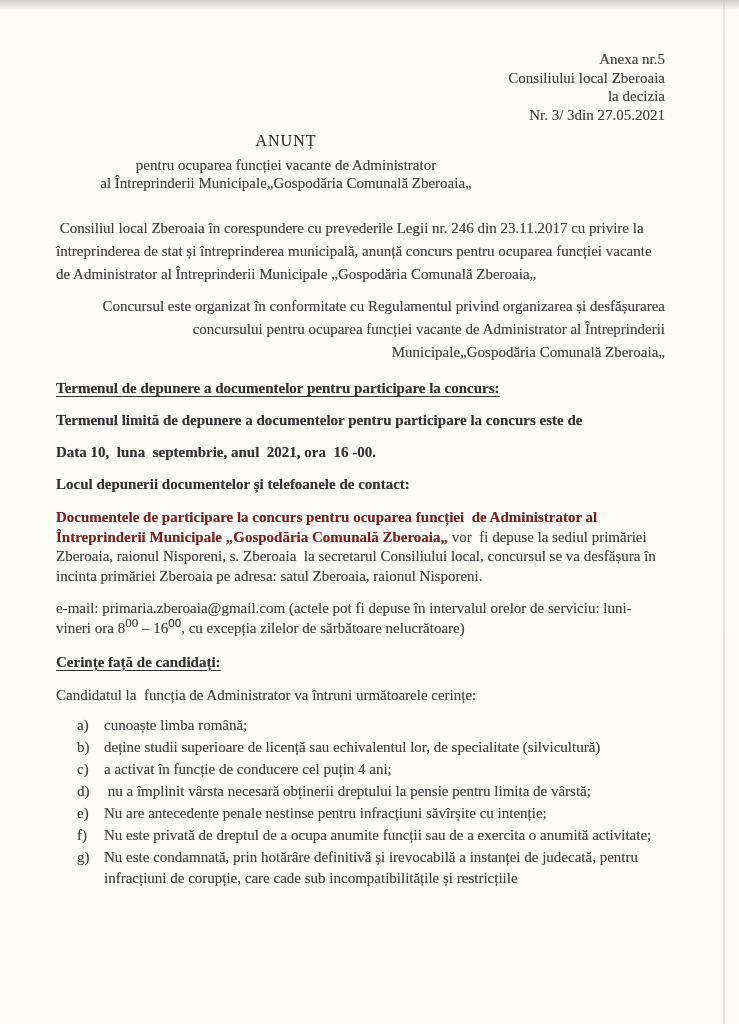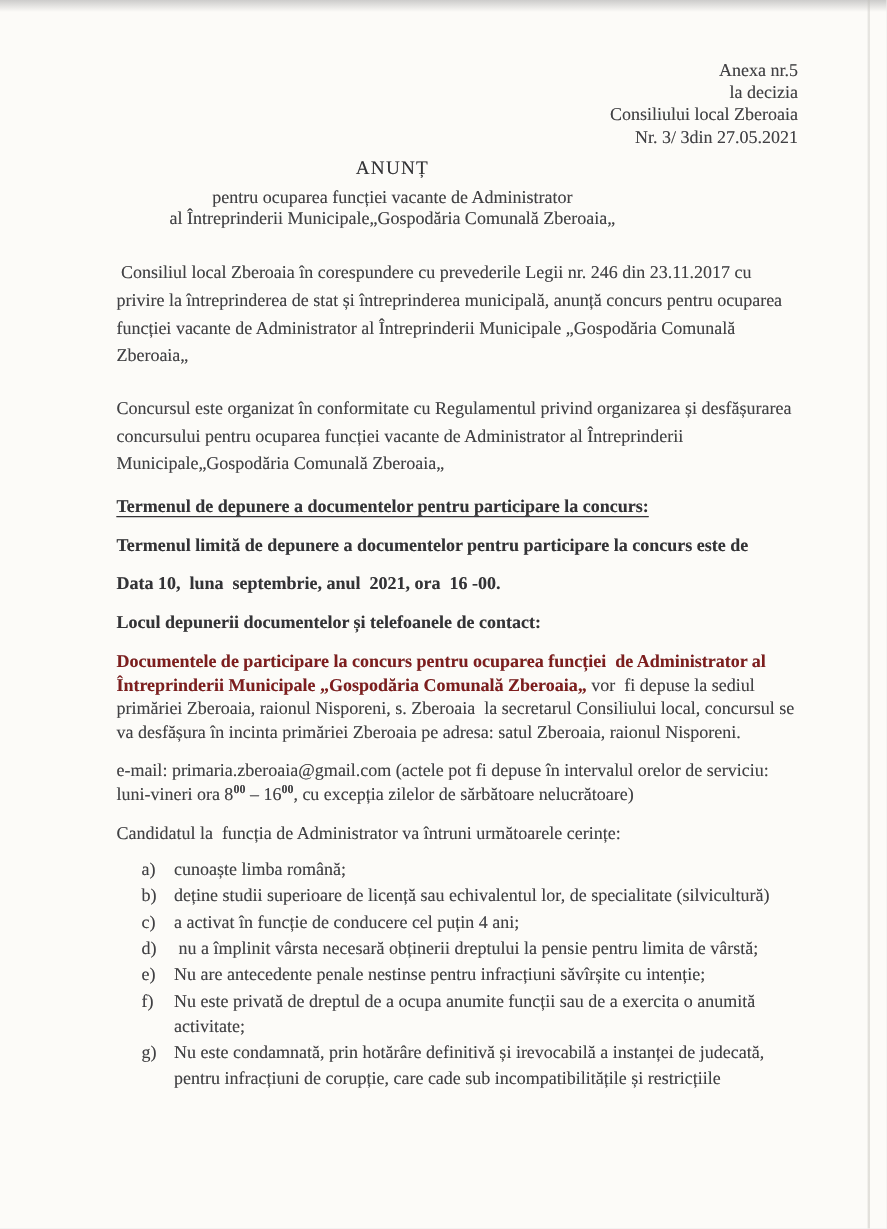--- a/index.html
+++ b/index.html
@@ -20,21 +20,21 @@
     background: linear-gradient(to bottom, rgba(165,165,165,0.55), rgba(255,255,255,0));
     pointer-events: none;
   }
   .scan-right-line {
     position: absolute; top: 0; bottom: 0; left: 723px; width: 2px;
     background: linear-gradient(to bottom, rgba(190,188,182,0.35), rgba(205,203,196,0.55));
     pointer-events: none;
   }
   .content {
     position: relative;
-    padding: 50px 74px 0 97px;
+    padding: 50px 74px 0 56px;
     box-sizing: border-box;
   }
   .annex {
     text-align: right;
     font-size: 15px;
     line-height: 18.5px;
   }
   .title-block { width: 460px; text-align: center; }
   .doc-title {
     margin: 8px 0 0 0;
@@ -47,21 +47,21 @@
     margin-top: 6px;
     font-size: 15px;
     line-height: 18px;
   }
   p { margin: 0; white-space: pre-wrap; }
   .para {
     font-size: 15px;
     line-height: 23px;
     margin-top: 25px;
   }
-  .para-2 { margin-top: 21px; }
+  .para-2 { margin-top: 9px; text-align: right; }
   .para-tight {
     font-size: 15px;
     line-height: 19.5px;
     margin-top: 13px;
   }
   .heading-underline {
     font-size: 15px;
     font-weight: bold;
     color: #333336;
     text-decoration: underline;
@@ -70,21 +70,21 @@
     line-height: 22px;
   }
   .bold-line {
     font-size: 15px;
     font-weight: bold;
     color: #333336;
     margin-top: 10px;
     line-height: 22px;
   }
   .bold { font-weight: bold; color: #7f1d1d; }
-  sup { font-size: 10px; line-height: 0; font-weight: bold; }
+  sup { font-size: 13px; line-height: 0; }
   .req-list { margin-top: 9px; padding-left: 21px; }
   .req-item {
     display: flex;
     font-size: 15px;
     line-height: 21px;
     margin-top: 1px;
   }
   .req-marker { width: 27px; flex: 0 0 27px; }
   .req-text { flex: 1; white-space: pre-wrap; }
 </style>
@@ -92,22 +92,22 @@
 <body>
 
 <div class="page">
   <div class="scan-top-edge"></div>
   <div class="scan-right-line"></div>
 
   <div class="content">
 
     <div class="annex">
       <div>Anexa nr.5</div>
+      <div>Consiliului local Zberoaia</div>
       <div>la decizia</div>
-      <div>Consiliului local Zberoaia</div>
       <div>Nr. 3/ 3din  27.05.2021</div>
     </div>
 
     <div class="title-block">
       <h1 class="doc-title">ANUNȚ</h1>
       <div class="subtitle">
         <div>pentru ocuparea  funcției vacante de Administrator</div>
         <div>al Întreprinderii Municipale„Gospodăria Comunală Zberoaia„</div>
       </div>
     </div>
@@ -120,20 +120,21 @@
 
     <p class="bold-line">Termenul limită de depunere a documentelor pentru participare la concurs este de</p>
     <p class="bold-line">Data 10,  luna  septembrie, anul  2021, ora  16 -00.</p>
     <p class="bold-line">Locul depunerii documentelor și telefoanele de contact:</p>
 
     <p class="para-tight"><span class="bold">Documentele de participare la concurs pentru ocuparea funcției  de Administrator al Întreprinderii Municipale „Gospodăria Comunală Zberoaia„</span><span> vor  fi depuse la sediul primăriei Zberoaia, raionul Nisporeni, s. Zberoaia  la secretarul Consiliului local, concursul se va desfășura în incinta primăriei Zberoaia pe adresa: satul Zberoaia, raionul Nisporeni.</span></p>
 
 
     <p class="para-tight"><span>e-mail: primaria.zberoaia@gmail.com (actele pot fi depuse în intervalul orelor de serviciu: luni-vineri ora 8</span><sup>00</sup><span> – 16</span><sup>00</sup><span>, cu excepția zilelor de sărbătoare nelucrătoare)</span></p>
 
+    <p class="heading-underline">Cerințe față de candidați:</p>
 
     <p class="para-tight">Candidatul la  funcția de Administrator va întruni următoarele cerințe:</p>
 
     <div class="req-list">
       <div class="req-item">
         <span class="req-marker">a)</span>
         <span class="req-text">cunoaște limba română;</span>
       </div>
       <div class="req-item">
         <span class="req-marker">b)</span>

